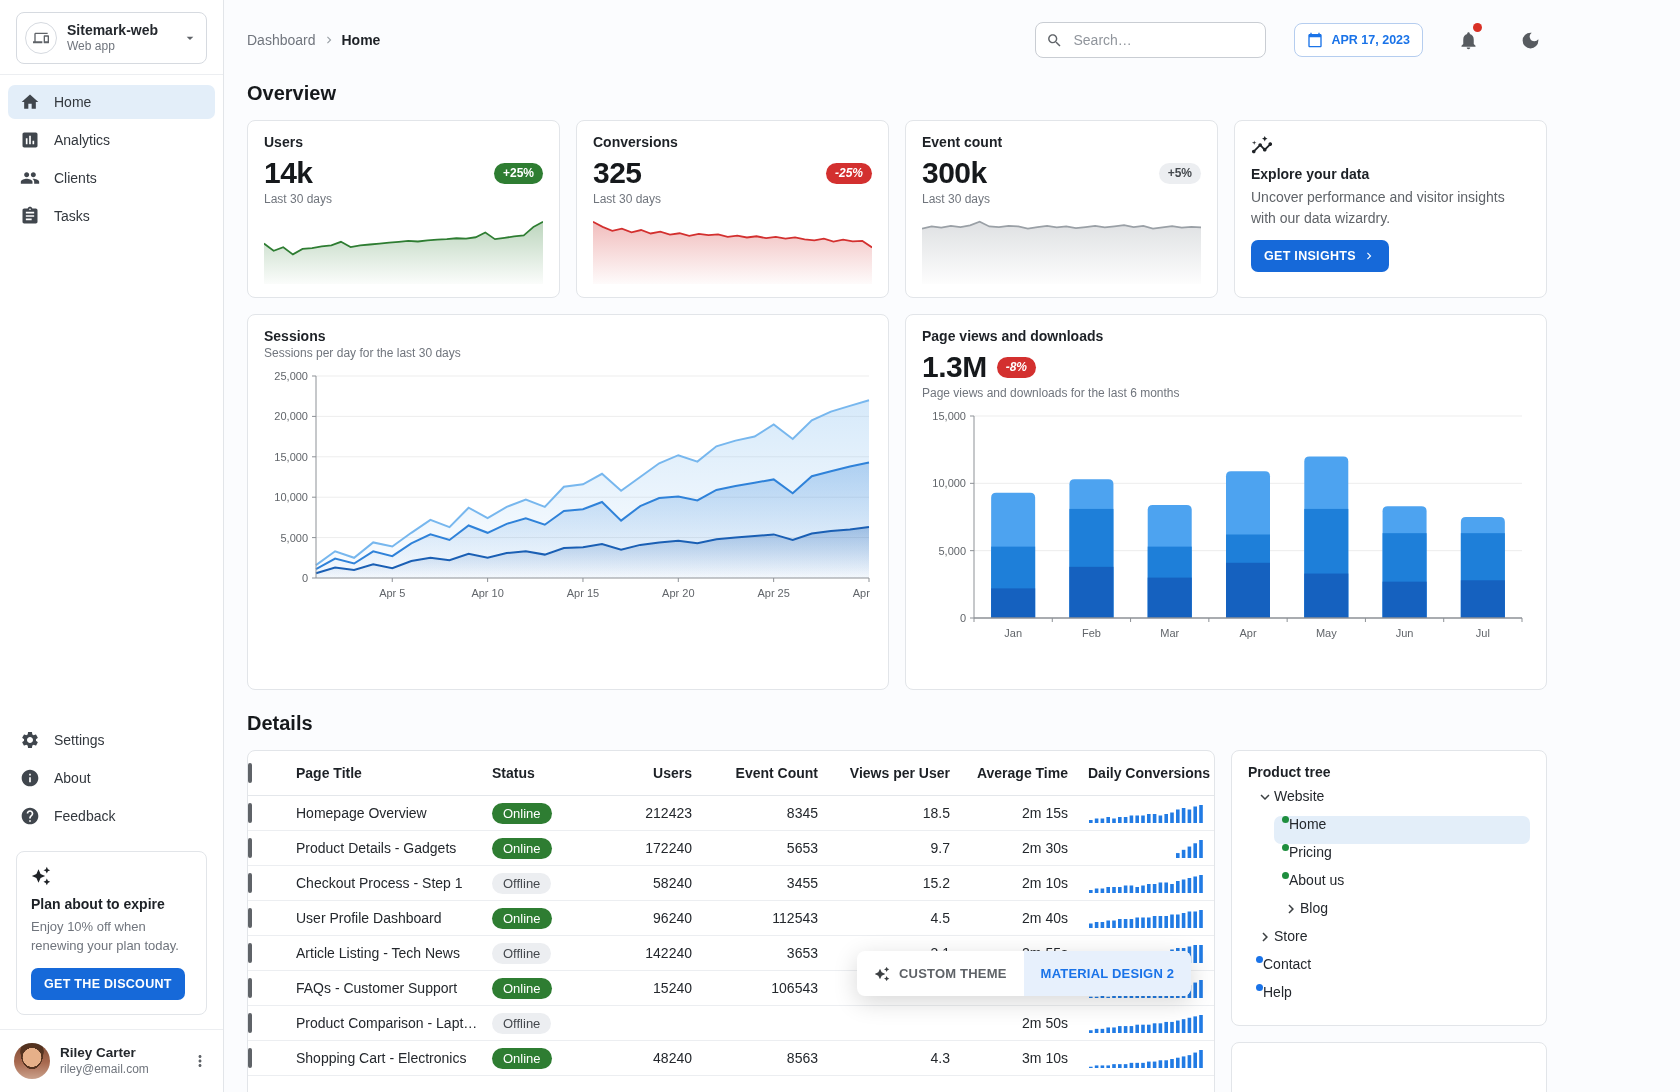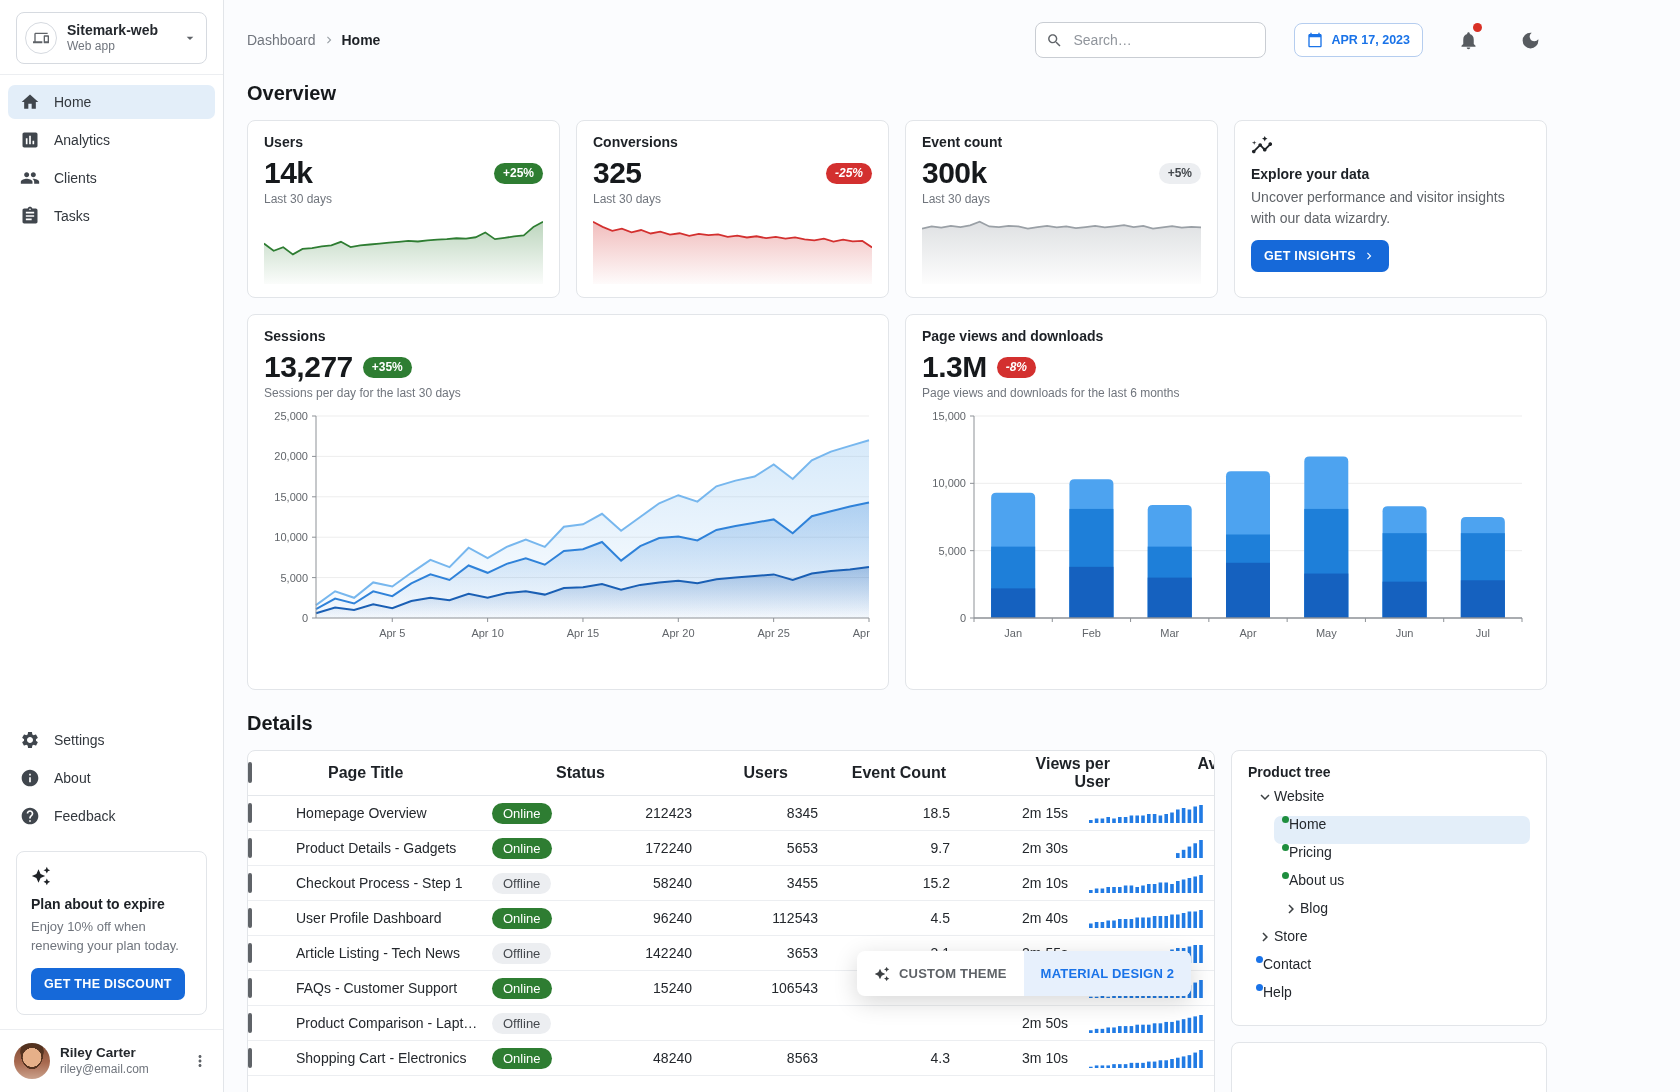--- a/index.html
+++ b/index.html
@@ -82,21 +82,21 @@
   .explore-card .btn-primary{margin-top:11px;}
   .charts-row{display:flex;gap:16px;margin-top:16px;}
   .chart-card{width:642px;height:376px;padding:13px 16px;display:flex;flex-direction:column;}
   .chart-value-row{display:flex;align-items:center;gap:10px;margin-top:6px;}
   .chart-area{flex:1;margin-top:6px;min-height:0;}
   
   .details-title{margin-top:22px;}
   .bottom-row{display:flex;gap:16px;margin-top:2px;align-items:flex-start;}
   .table-card{width:968px;min-height:430px;overflow:hidden;}
   .t-grid{display:grid;grid-template-columns:44px 196px 118px 106px 126px 132px 118px 1fr;align-items:center;}
-  .t-head{height:44px;border-bottom:1px solid #e4e7eb;font-size:16px;font-weight:600;color:#1d2126;gap:32px;}
+  .t-head{height:44px;border-bottom:1px solid #e4e7eb;font-size:14px;font-weight:600;color:#1d2126;}
   .t-row{height:34px;border-bottom:1px solid #eceef1;font-size:14px;color:#24282d;}
   .cell-num{text-align:right;padding-right:20px;}
   .cell-pad{padding-left:4px;}
   .checkbox{width:17px;height:17px;border:2px solid #5f6368;border-radius:3px;background:#fff;margin:0 auto;cursor:pointer;}
   .status-chip{font-size:13px;padding:3px 11px;border-radius:999px;display:inline-block;}
   .status-online{background:#2e7d32;color:#fff;}
   .status-offline{background:#eceef1;color:#45494e;}
   .mini-bars{width:116px;height:20px;display:block;}
   .tree-card{width:316px;padding:13px 16px;}
   .tree-title{font-size:14px;font-weight:700;}
@@ -340,24 +340,20 @@
         <svg width="14" height="14" viewBox="0 0 24 24" fill="#fff">
               <path d="M10 6L8.59 7.41 13.17 12l-4.58 4.59L10 18l6-6z"></path>
             </svg>
       </button>
     </div>
   </div>
 
   <div class="charts-row">
     <div class="card chart-card">
       <div class="stat-title">Sessions</div>
-      <div class="chart-value-row">
-        <span class="stat-value">13,277</span>
-        <span class="chip success">+35%</span>
-      </div>
       <div class="stat-caption">Sessions per day for the last 30 days</div>
       <div class="chart-area" id="sessions-chart">
             <svg width="609" height="248" viewBox="0 0 609 248">
               <defs>
                 <linearGradient id="sg0" x1="0" y1="0" x2="0" y2="1">
                   <stop offset="0%" stop-color="#1a5fb4" stop-opacity="0.30"></stop>
                   <stop offset="100%" stop-color="#1a5fb4" stop-opacity="0.02"></stop>
                 </linearGradient>
                 <linearGradient id="sg1" x1="0" y1="0" x2="0" y2="1">
                   <stop offset="0%" stop-color="#2f82d9" stop-opacity="0.30"></stop>

